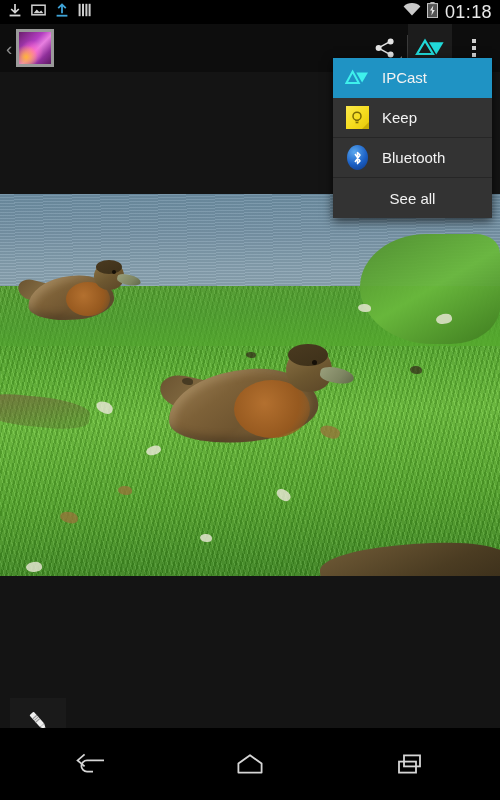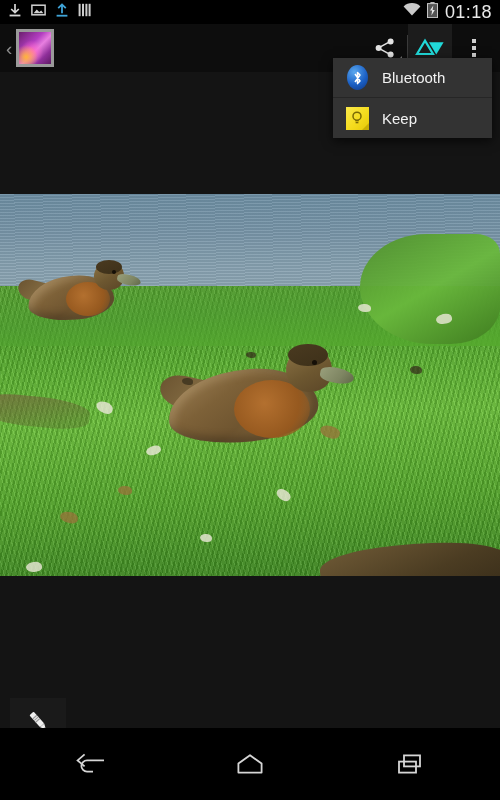--- a/index.html
+++ b/index.html
@@ -492,45 +492,57 @@
         <rect x="12.4" y="11.6" width="5.6" height="1.1" fill="#9a9a9a"></rect>
         <rect x="12.4" y="13.8" width="5.6" height="1.1" fill="#9a9a9a"></rect>
         <path d="M12.4 21 L18 21 L15.2 26.4 Z" fill="#efefef"></path>
         <path d="M14.3 24.4 L16.1 24.4 L15.2 26.4 Z" fill="#3a3a3a"></path>
       </g>
     </svg>
   </div>
 
   <div id="share-menu">
 
-
-    <div class="menu-item">
+    <div class="menu-item selected">
       <span class="menu-icon">
-        <span class="bt-badge">
-          <svg width="11" height="16" viewBox="0 0 11 16">
-            <path d="M3 4 L8 11 L5.5 13.6 L5.5 2.4 L8 5 L3 12" stroke="#ffffff" stroke-width="1.5" fill="none" stroke-linejoin="round"></path>
-          </svg>
-        </span>
-      </span>
-      <span class="menu-label">Bluetooth</span>
+        <svg width="24" height="17" viewBox="0 0 24 17">
+          <path d="M1.4 14 L7.6 2.6 L13.8 14 Z" fill="none" stroke="#3ff0ec" stroke-width="2"></path>
+          <path d="M11.2 3.6 L23 3.6 L17.1 13.6 Z" fill="#3ff0ec"></path>
+        </svg>
+      </span>
+      <span class="menu-label">IPCast</span>
     </div>
 
     <div class="menu-item">
       <span class="menu-icon">
         <span class="keep-badge">
           <svg width="14" height="16" viewBox="0 0 14 16">
             <circle cx="7" cy="6.2" r="4" fill="none" stroke="#7a6a05" stroke-width="1.5"></circle>
             <rect x="5.3" y="10" width="3.4" height="1.4" fill="#7a6a05"></rect>
             <rect x="5.6" y="12" width="2.8" height="1.3" fill="#7a6a05"></rect>
           </svg>
         </span>
       </span>
       <span class="menu-label">Keep</span>
     </div>
 
+    <div class="menu-item">
+      <span class="menu-icon">
+        <span class="bt-badge">
+          <svg width="11" height="16" viewBox="0 0 11 16">
+            <path d="M3 4 L8 11 L5.5 13.6 L5.5 2.4 L8 5 L3 12" stroke="#ffffff" stroke-width="1.5" fill="none" stroke-linejoin="round"></path>
+          </svg>
+        </span>
+      </span>
+      <span class="menu-label">Bluetooth</span>
+    </div>
+
+    <div class="menu-item no-icon">
+      <span class="menu-label">See all</span>
+    </div>
 
   </div>
 
   <div id="nav-bar">
     <div class="nav-btn">
       <svg width="34" height="24" viewBox="0 0 34 24">
         <path d="M31 8.4 L14 8.4 A 5.6 5.6 0 0 0 14 19.6 L20 19.6" stroke="#d6d6d6" stroke-width="1.8" fill="none"></path>
         <path d="M11.6 2.4 L4.6 8.4 L11.6 14.4" stroke="#d6d6d6" stroke-width="1.8" fill="none"></path>
       </svg>
     </div>

